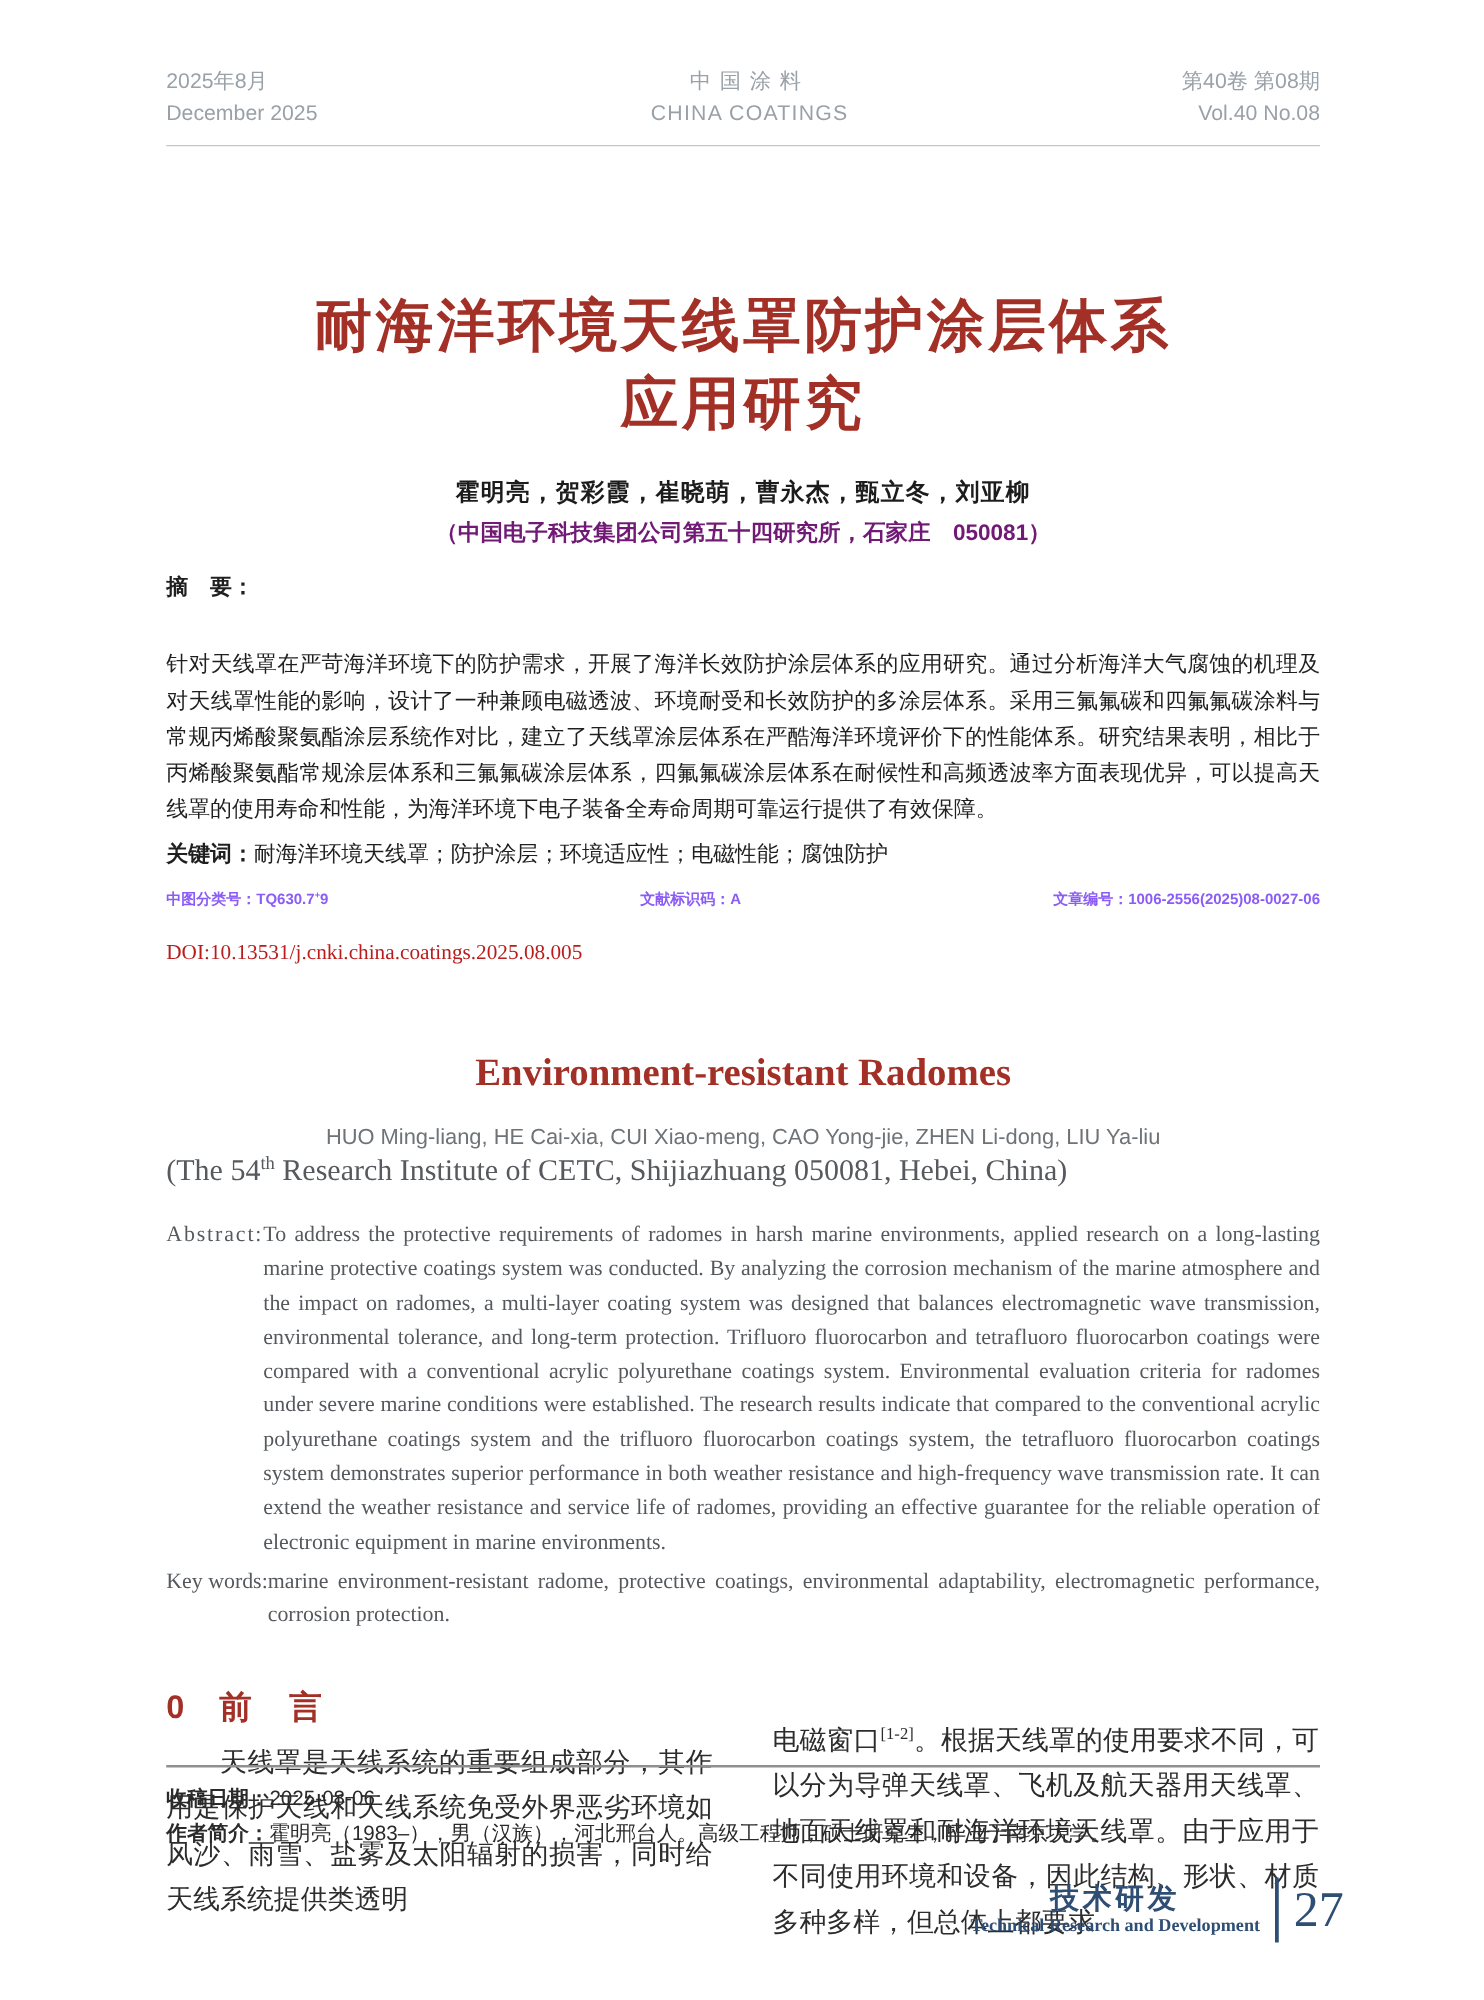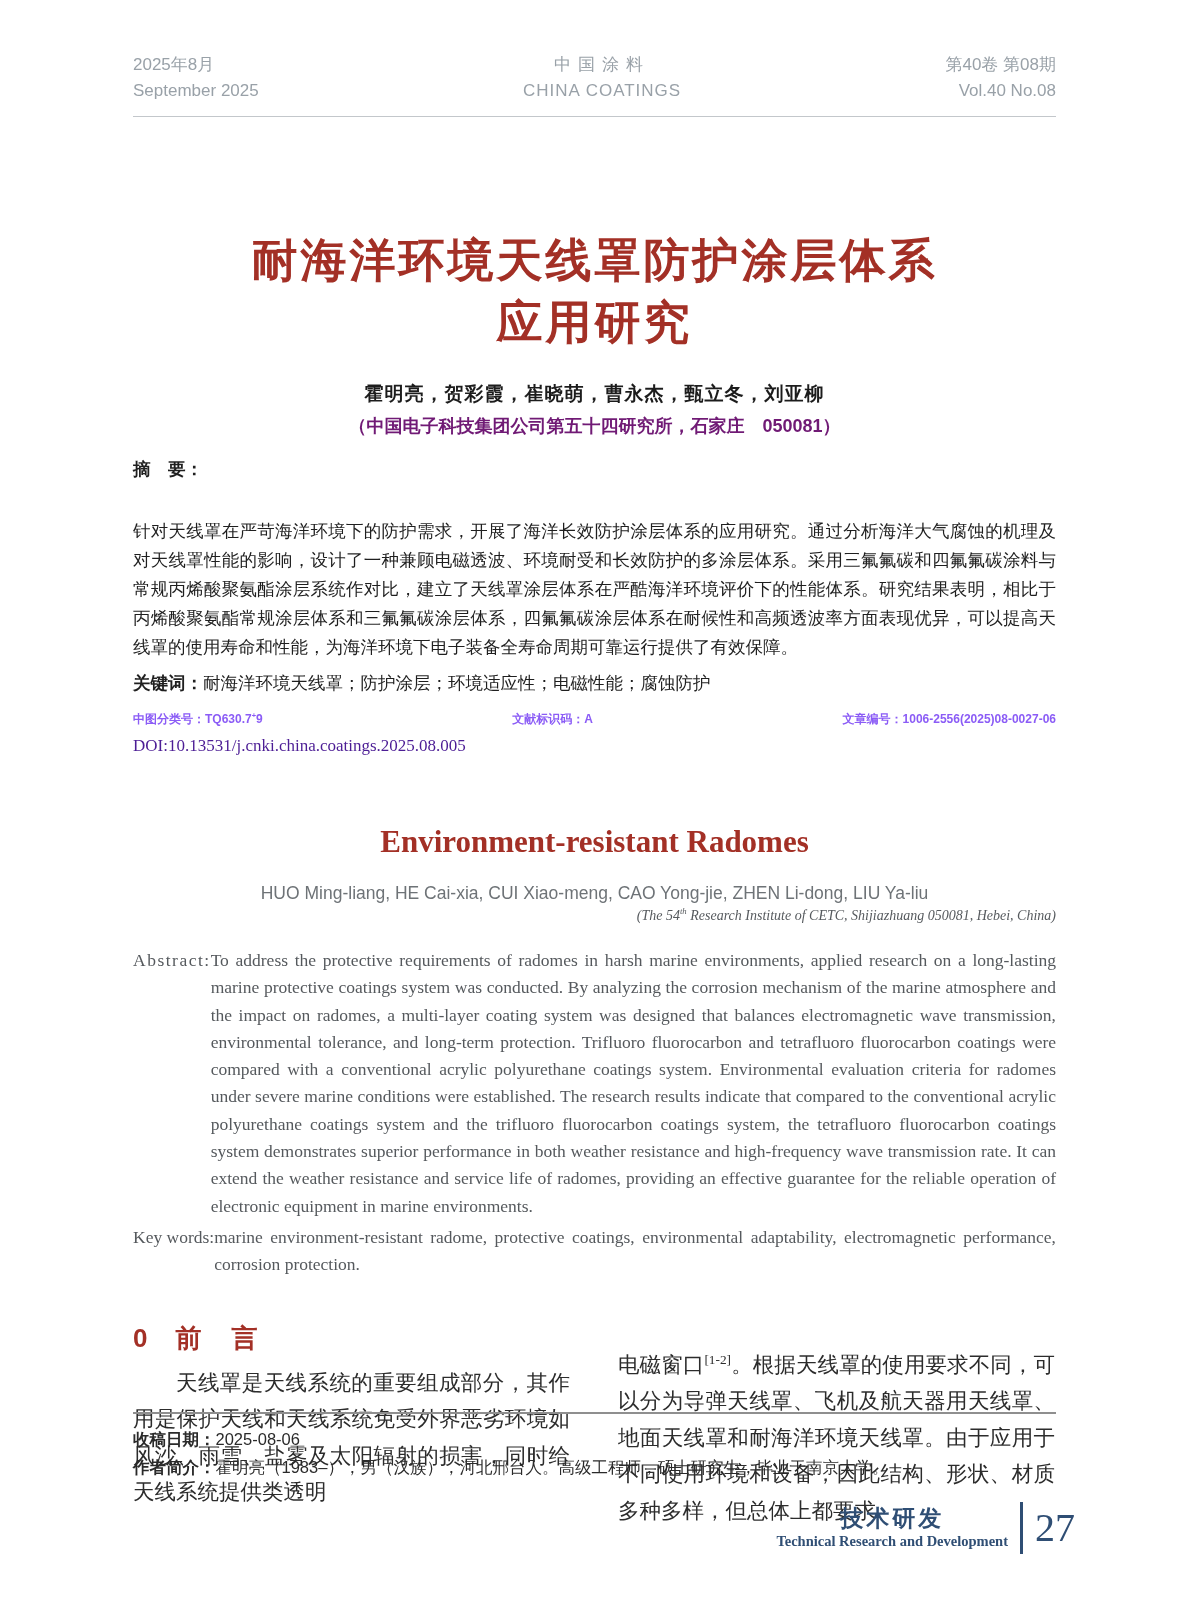--- a/index.html
+++ b/index.html
@@ -37,29 +37,29 @@
   .abs-cn .label{flex:0 0 62px;font-weight:700;white-space:nowrap;}
   .abs-cn .text{flex:1;text-align:justify;}
   .kw-cn{display:flex;margin-top:7px;font-size:17.5px;line-height:29px;color:#1f1f1f;}
   .kw-cn .label{font-weight:700;white-space:nowrap;}
   .kw-cn .text{flex:1;}
   .meta-row{
     display:flex;justify-content:space-between;margin-top:13px;
     font-size:12px;font-weight:700;color:#8b5cf6;
   }
   sup{font-size:0.62em;vertical-align:super;line-height:0;}
-  .doi-line{margin-top:8px;font-family:"Liberation Serif", serif;font-size:17px;color:#4c1d95;}
+  .doi-line{margin-top:24px;font-family:"Liberation Serif", serif;font-size:17px;color:#b91c1c;}
   
   .title-en{
     margin-top:62px;text-align:center;
     font-family:"Liberation Serif", serif;font-weight:700;
     color:#a33026;font-size:31px;line-height:47px;
   }
   .authors-en{margin-top:18px;text-align:center;font-size:17.5px;color:#6e7control;color:#6e7377;}
-  .affil-en{margin-top:4px;text-align:right;font-family:"Liberation Serif", serif;font-style:italic;font-size:14px;color:#565a5e;}
+  .affil-en{margin-top:4px;text-align:left;font-family:"Liberation Serif", serif;font-size:24px;color:#565a5e;}
   .abs-en{display:flex;margin-top:23px;font-family:"Liberation Serif", serif;font-size:17.5px;line-height:27.3px;color:#55595d;}
   .abs-en .label{flex:0 0 76px;letter-spacing:1.5px;white-space:nowrap;}
   .abs-en .text{flex:1;text-align:justify;padding-left:0;}
   .kw-en{display:flex;margin-top:4px;font-family:"Liberation Serif", serif;font-size:17.5px;line-height:27.3px;color:#55595d;}
   .kw-en .label{flex:0 0 76px;white-space:nowrap;}
   .kw-en .text{flex:1;text-align:justify;}
   
   .intro{display:flex;gap:48px;margin-top:44px;}
   .col{width:437px;font-family:"Liberation Serif", serif;font-size:21.5px;line-height:36.5px;color:#2c2c2c;text-align:justify;}
   .sec-heading{
@@ -88,21 +88,21 @@
   .pf-num{font-family:"Liberation Serif", serif;font-size:40px;line-height:40px;text-align:center;}
 </style>
 </head>
 <body>
 
 <div class="page">
 
   <div class="running-head">
     <div class="rh-left">
       <div>2025年8月</div>
-      <div>September 2025</div>
+      <div>December 2025</div>
     </div>
     <div class="rh-center">
       <div class="cn">中国涂料</div>
       <div class="en">CHINA COATINGS</div>
     </div>
     <div class="rh-right">
       <div>第40卷 第08期</div>
       <div>Vol.40  No.08</div>
     </div>
   </div>

